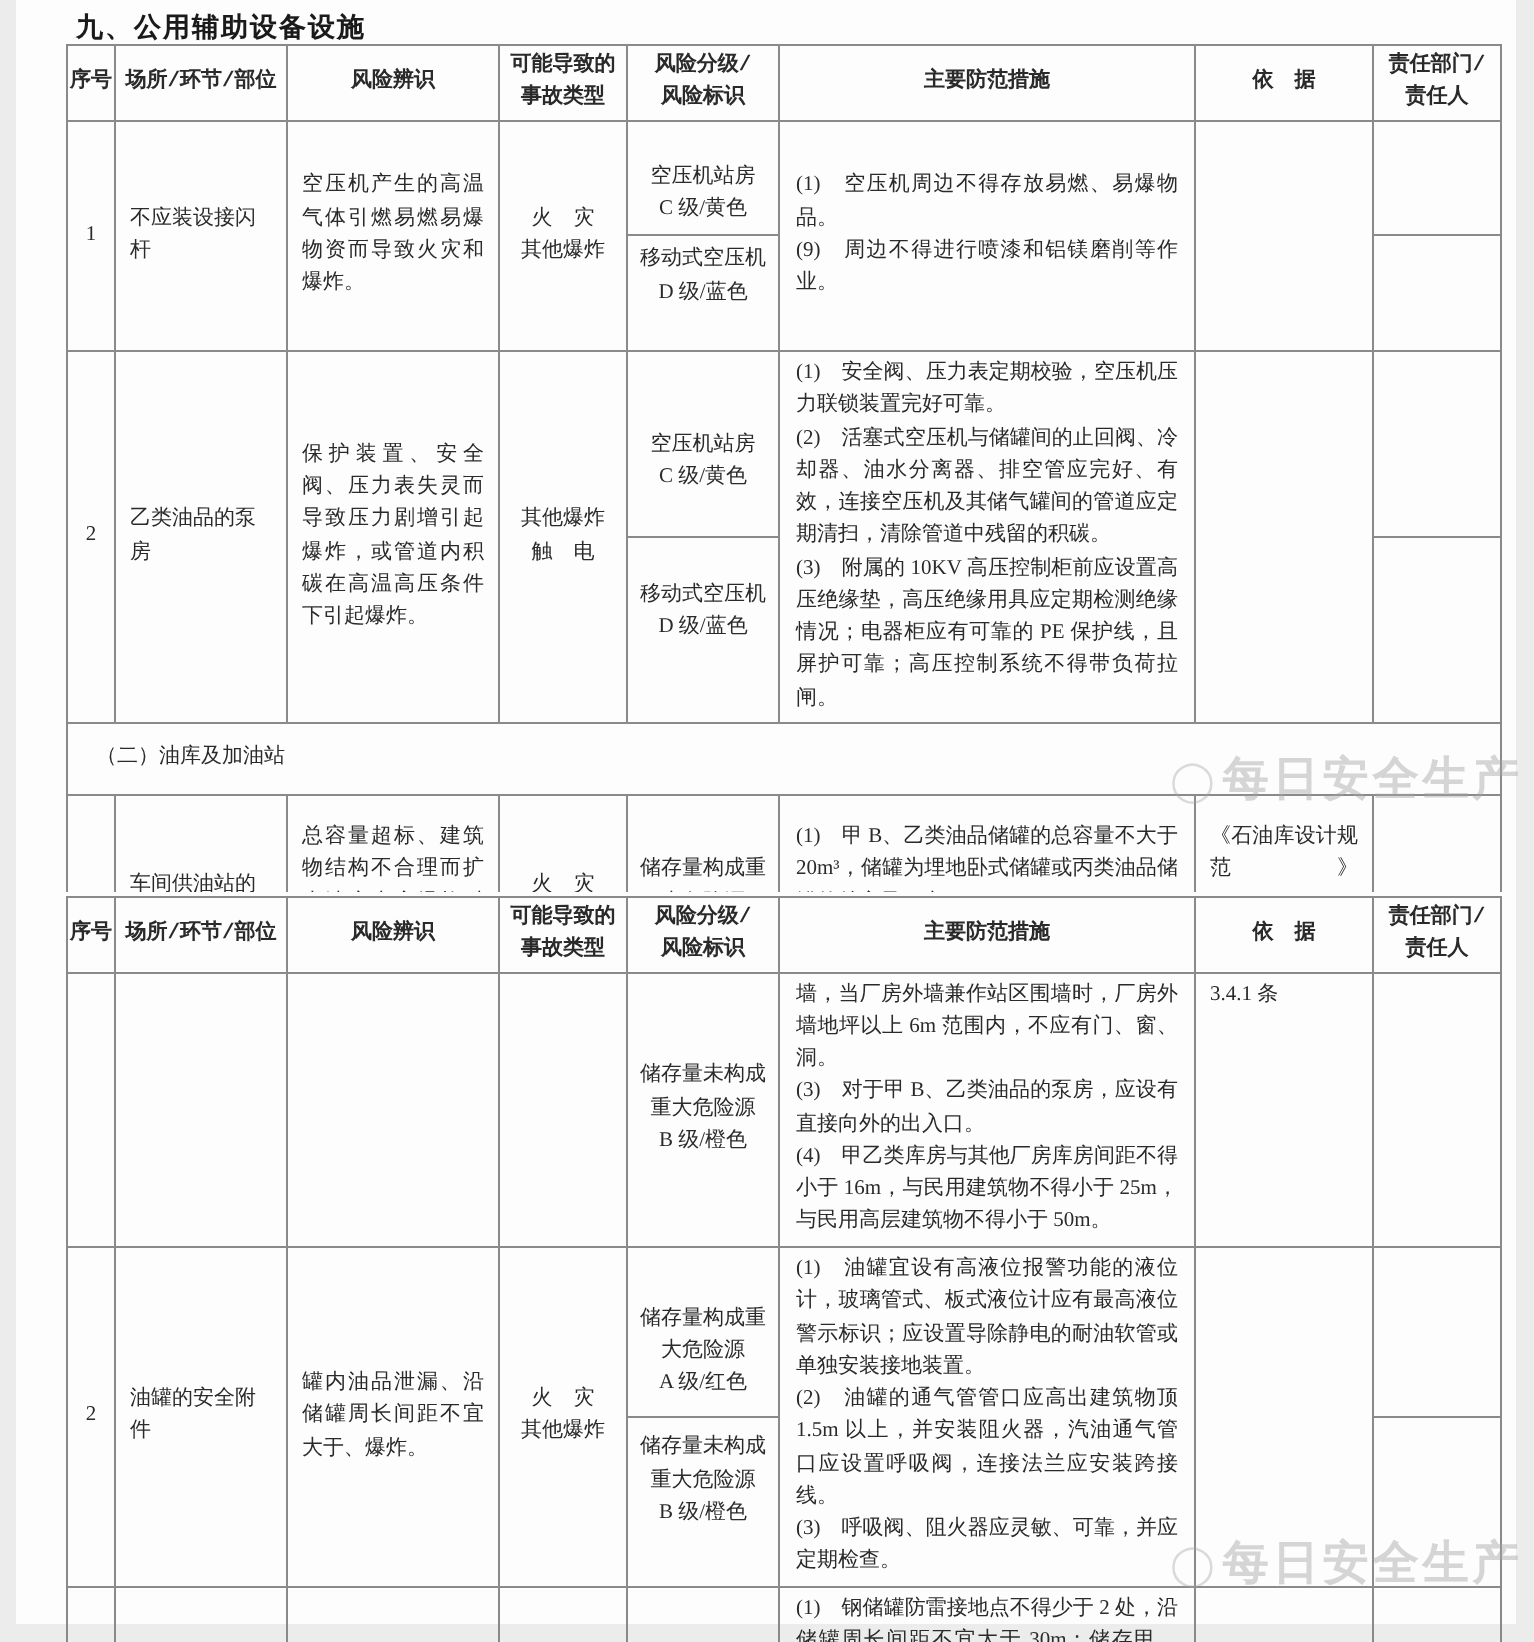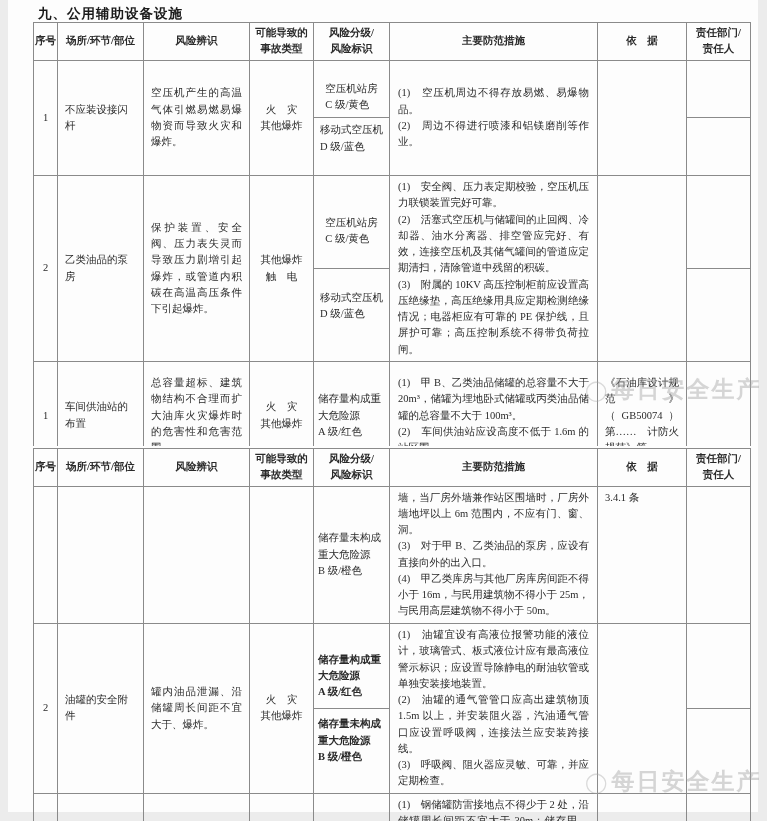--- a/index.html
+++ b/index.html
@@ -24,38 +24,38 @@
   #table1{top:22px;}
   #table2{top:2px;}
   td,th{
     border:1px solid #8a8a8a;
     vertical-align:middle;
     white-space:pre-line;
     overflow:hidden;
     padding:2px 4px;
   }
   th{font-weight:bold;text-align:center;padding:2px 1px;}
-  .hrow{height:36px;}
+  .hrow{height:36px;font-family:Liberation Mono, monospace;}
   .sec td{text-align:left;padding-left:14px;height:31px;}
   .c-seq{text-align:center;}
   .c-place{text-align:left;padding:3px 7px;}
   .c-risk{text-align:justify;padding:3px 7px;margin-top:38px;}
   .c-acc{text-align:center;}
-  .c-grade,.c-resp{padding:0;}
+  .c-grade,.c-resp{padding:0;text-align:center;}
   .c-meas{text-align:justify;padding:3px 8px;}
   .c-basis{text-align:justify;padding:3px 7px;}
   .basis-top{vertical-align:top;}
   .subwrap{display:flex;flex-direction:column;width:100%;}
   .sub{flex:1;display:flex;align-items:center;justify-content:center;white-space:pre-line;padding:2px 4px;box-sizing:border-box;}
   .sub + .sub{border-top:1px solid #8a8a8a;}
   .t1r1{height:82px;}  .t1r1 .subwrap{height:82px;}
   .t1r2{height:150px;} .t1r2 .subwrap{height:150px;}
   .t1r3{height:75px;}  .t1r3 .subwrap{height:75px;}
   .t2r1{height:104px;} .t2r1 .subwrap{height:104px;}
-  .t2r2{height:128px;} .t2r2 .subwrap{height:128px;font-weight:bold;}
+  .t2r2{height:128px;} .t2r2 .subwrap{height:128px;}
   .t2r3{height:94px;}  .t2r3 .subwrap{height:94px;}
   .watermark{
     position:absolute;left:585px;white-space:nowrap;
     font-size:23px;font-weight:bold;letter-spacing:2px;
     color:rgba(165,165,165,0.45);
     pointer-events:none;
   }
   #wm1{top:374px;}
   #wm2{top:766px;}
   .wm-circle{font-size:20px;margin-right:2px;color:rgba(165,165,165,0.4);}
@@ -99,21 +99,21 @@
 其他爆炸</td>
       <td class="c-grade">
         <div class="subwrap">
           <div class="sub">空压机站房
 C 级/黄色</div>
           <div class="sub">移动式空压机
 D 级/蓝色</div>
         </div>
       </td>
       <td class="c-meas">(1)　空压机周边不得存放易燃、易爆物品。
-(2)　周边不得进行喷漆和铝镁磨削等作业。</td>
+(9)　周边不得进行喷漆和铝镁磨削等作业。</td>
       <td class="c-basis"></td>
       <td class="c-resp">
         <div class="subwrap">
           <div class="sub"></div>
           <div class="sub"></div>
         </div>
       </td>
     </tr>
     <tr class="t1r2">
       <td class="c-seq">2</td>
@@ -132,20 +132,23 @@
       <td class="c-meas">(1)　安全阀、压力表定期校验，空压机压力联锁装置完好可靠。
 (2)　活塞式空压机与储罐间的止回阀、冷却器、油水分离器、排空管应完好、有效，连接空压机及其储气罐间的管道应定期清扫，清除管道中残留的积碳。
 (3)　附属的 10KV 高压控制柜前应设置高压绝缘垫，高压绝缘用具应定期检测绝缘情况；电器柜应有可靠的 PE 保护线，且屏护可靠；高压控制系统不得带负荷拉闸。</td>
       <td class="c-basis"></td>
       <td class="c-resp">
         <div class="subwrap">
           <div class="sub"></div>
           <div class="sub"></div>
         </div>
       </td>
+    </tr>
+    <tr class="sec">
+      <td colspan="8">（二）油库及加油站</td>
     </tr>
     <tr class="t1r3">
       <td class="c-seq">1</td>
       <td class="c-place">车间供油站的布置</td>
       <td class="c-risk">总容量超标、建筑物结构不合理而扩大油库火灾爆炸时的危害性和危害范围。</td>
       <td class="c-acc">火　灾
 其他爆炸</td>
       <td class="c-grade">
         <div class="subwrap">
           <div class="sub">储存量构成重大危险源

